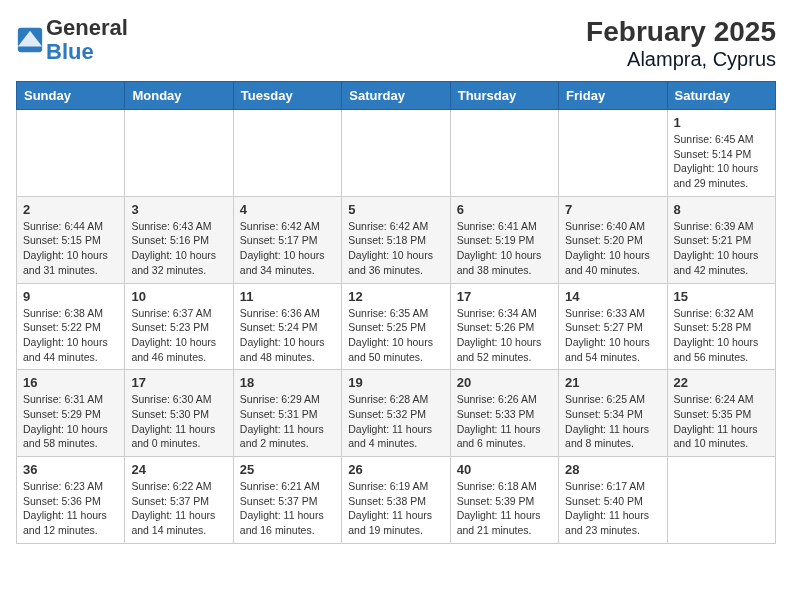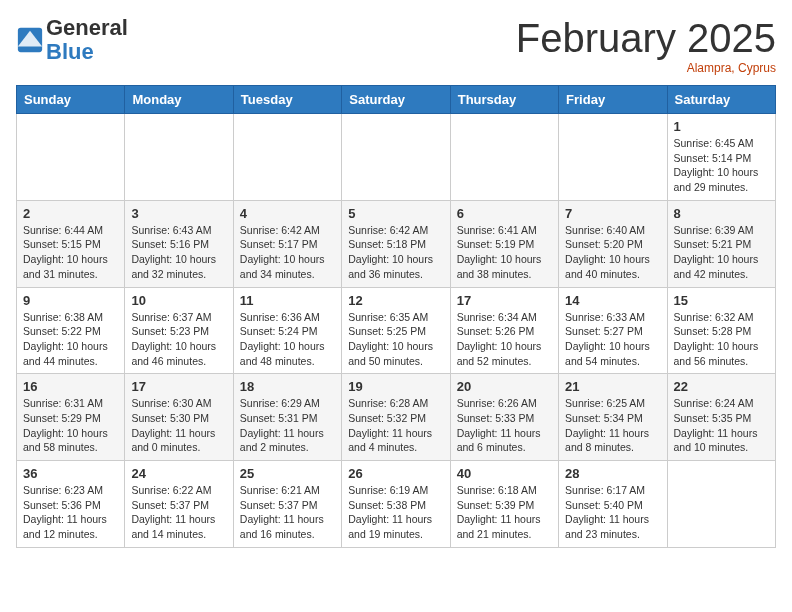--- a/index.html
+++ b/index.html
@@ -28,27 +28,27 @@
     }
     .logo-icon {
       width: 28px;
       height: 28px;
       margin-right: 2px;
     }
     .title-block {
       text-align: right;
     }
     .month-year {
-      font-size: 40px;
-      font-weight: normal;
+      font-size: 28px;
+      font-weight: bold;
       color: #333;
     }
     .location {
-      font-size: 12px;
-      color: #c2410c;
+      font-size: 20px;
+      color: #0f172a;
     }
     .calendar {
       width: 100%;
       border-collapse: collapse;
       border: 1px solid #ccc;
     }
     .calendar th {
       background: #2e7abf;
       color: #fff;
       font-size: 13px;

